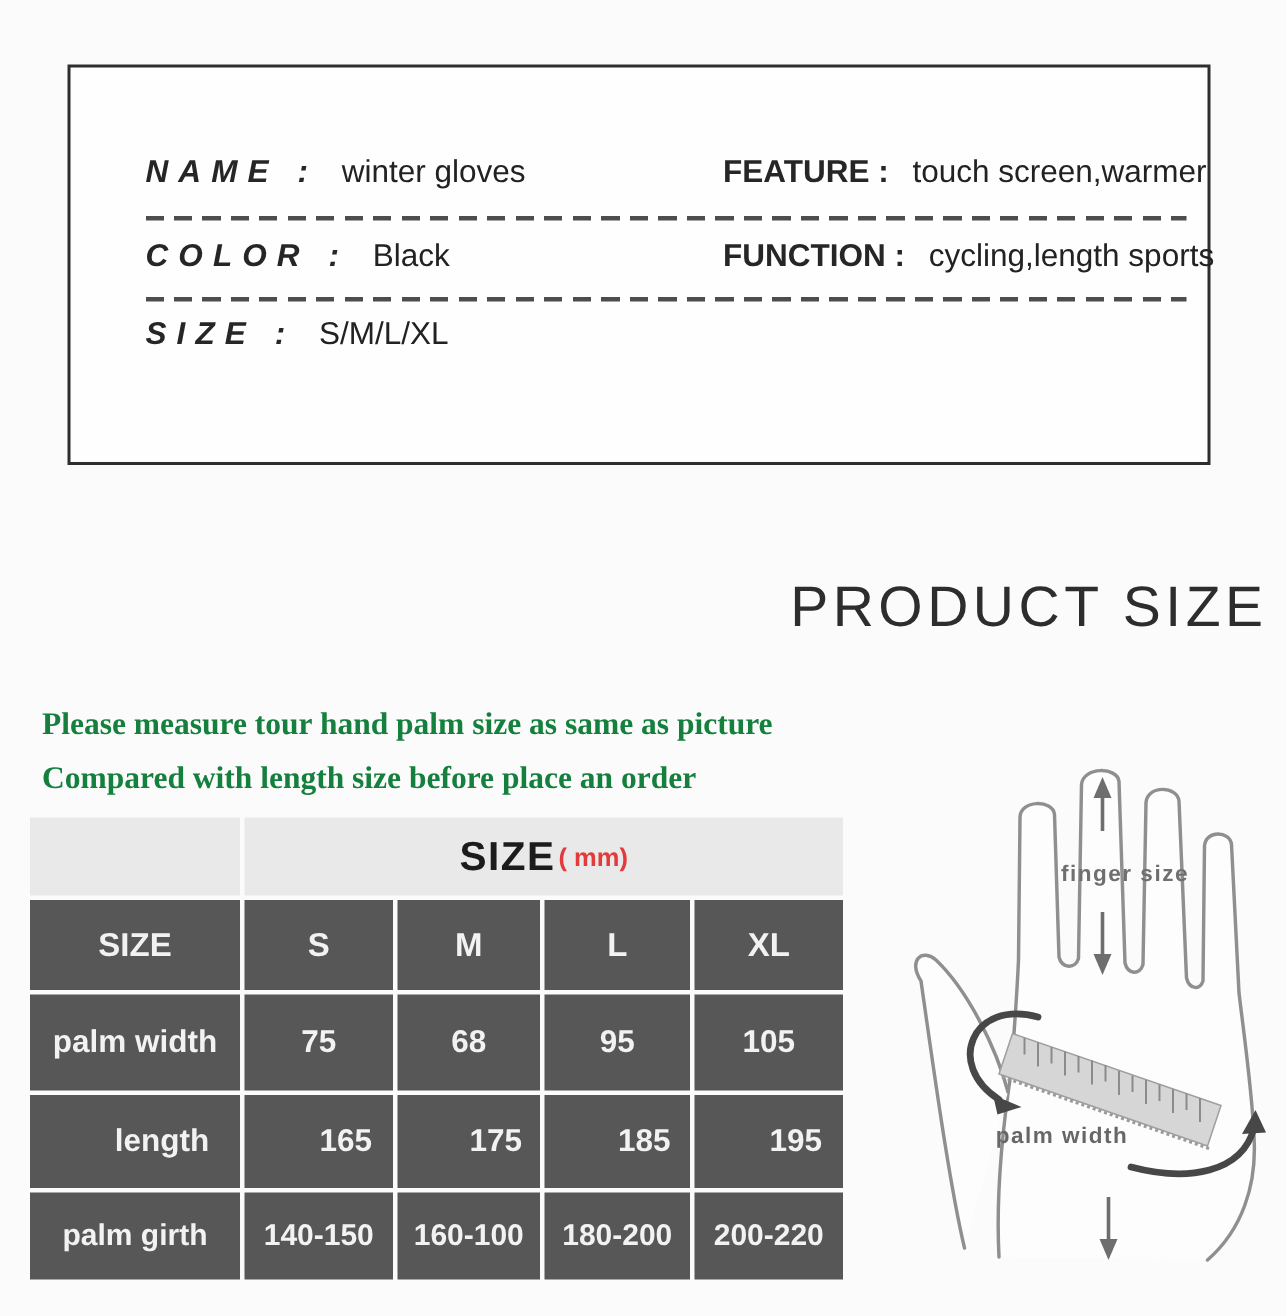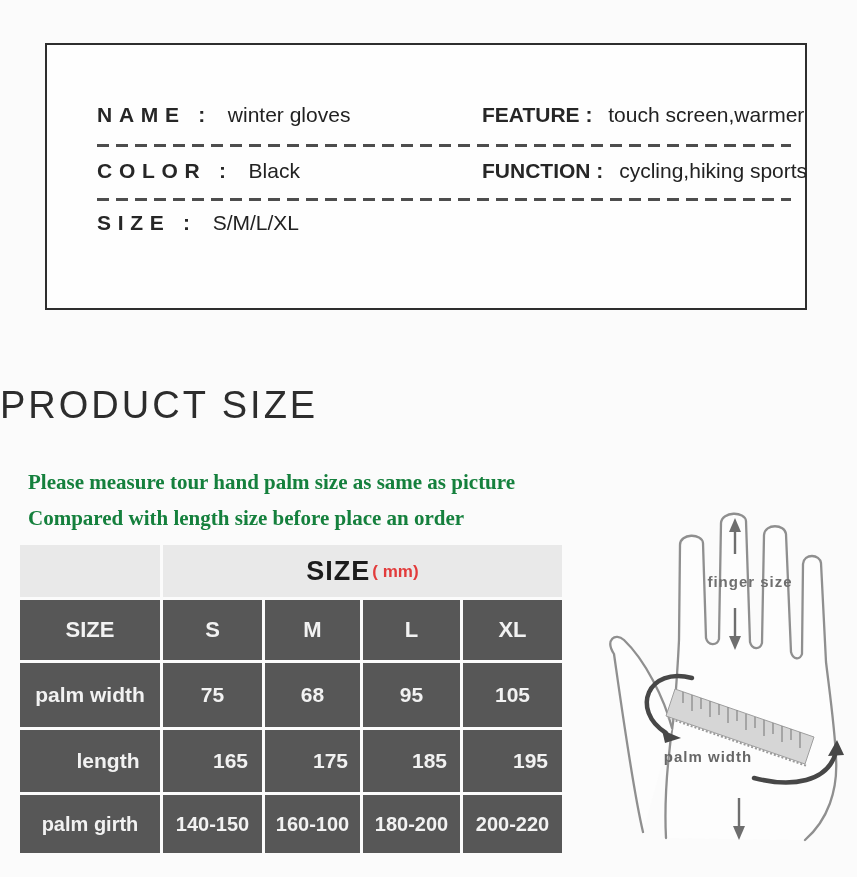--- a/index.html
+++ b/index.html
@@ -6,27 +6,27 @@
   body{font-family:"Liberation Sans",sans-serif;background:#fbfbfb;}
   #screen{position:relative;width:857px;height:877px;background:#fbfbfb;overflow:hidden;}
 
   
   .info-box{position:absolute;left:45px;top:43px;width:758px;height:263px;
     background:#fefefe;border:2px solid #2e2e2e;}
   .ib-row{position:absolute;left:50px;right:16px;height:26px;font-size:21px;color:#2a2a2a;}
   .ib-left{position:absolute;left:0;top:0;white-space:nowrap;}
   .ib-right{position:absolute;left:385px;top:0;white-space:nowrap;}
   .ib-label{font-weight:bold;color:#262626;margin-right:10px;}
-  .ib-label.ls{letter-spacing:0.32em;}
+  .ib-label.ls{letter-spacing:0.32em;font-style:italic;}
   .ib-value{font-weight:normal;color:#222;}
   .ib-dash{position:absolute;left:50px;width:694px;height:3px;
     background:repeating-linear-gradient(90deg,#4d4d4d 0 12px,transparent 12px 19px);}
 
   
-  .page-title{position:absolute;left:0;top:384px;width:845px;text-align:left;
+  .page-title{position:absolute;left:0;top:384px;width:845px;text-align:right;
     font-size:38px;letter-spacing:3px;color:#2d2d2d;font-weight:400;}
 
   
   .note{position:absolute;left:28px;top:464px;font-family:"Liberation Serif",serif;
     font-weight:bold;font-size:21px;color:#15803d;line-height:36px;}
 
   
   .size-table{position:absolute;left:20px;top:545px;width:542px;}
   .t-row{display:grid;grid-template-columns:140px 99px 95px 97px 99px;column-gap:3px;margin-bottom:3px;}
   .t-banner{display:grid;grid-template-columns:140px 399px;column-gap:3px;margin-bottom:3px;height:52px;}
@@ -62,21 +62,21 @@
       </span>
     </div>
     <div class="ib-dash" style="top:99px"></div>
     <div class="ib-row" style="top:114px">
       <span class="ib-left">
         <span class="ib-label ls">COLOR :</span>
         <span class="ib-value">Black</span>
       </span>
       <span class="ib-right">
         <span class="ib-label">FUNCTION :</span>
-        <span class="ib-value">cycling,hiking sports</span>
+        <span class="ib-value">cycling,length sports</span>
       </span>
     </div>
     <div class="ib-dash" style="top:153px"></div>
     <div class="ib-row" style="top:166px">
       <span class="ib-left">
         <span class="ib-label ls">SIZE :</span>
         <span class="ib-value">S/M/L/XL</span>
       </span>
     </div>
   </div>

